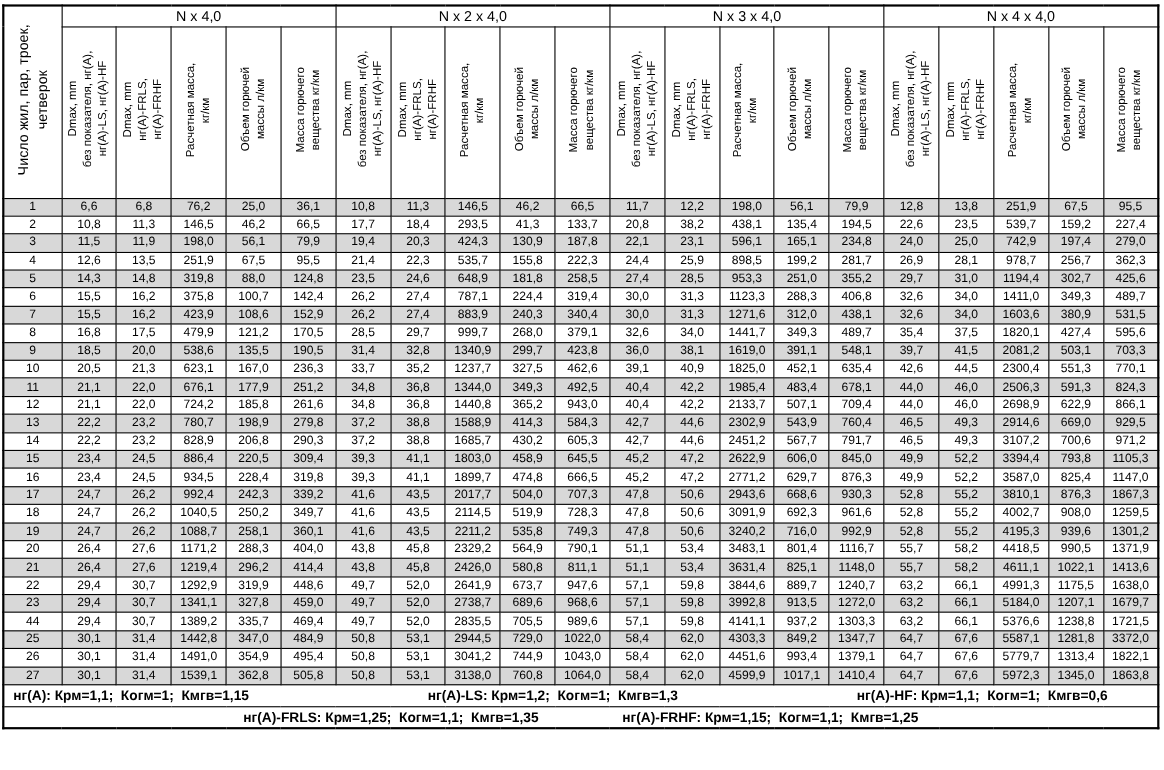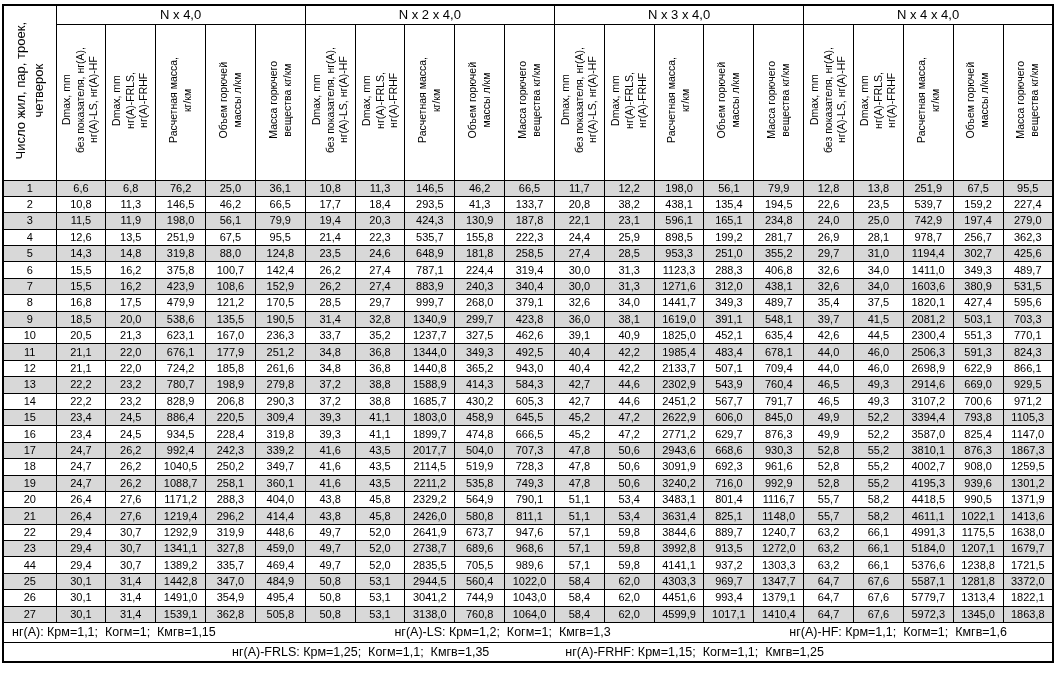--- a/index.html
+++ b/index.html
@@ -23,21 +23,21 @@
     writing-mode:vertical-rl; transform:rotate(180deg);
     white-space:pre-line; display:inline-block;
     font-size:10.5px; line-height:1.3; text-align:center;
     max-height:150px; font-weight:normal;
   }
   .corner-text { font-size:13px; line-height:1.35; max-height:172px; }
   tbody td { height:16.4px; font-size:11px; text-align:center; vertical-align:middle; line-height:1; }
   tbody tr.odd { background:var(--row-alt, #d8d8d8); }
   tbody tr.even { background:#fff; }
   tbody td.rownum { font-size:11px; }
-  tfoot td { height:19.5px; border:none; font-size:12.5px; vertical-align:middle; }
+  tfoot td { height:19.5px; border:none; font-size:12.5px; vertical-align:middle;font-weight:bold; }
   .fline { display:flex; align-items:center; height:100%; width:100%; }
   .fline span { white-space:pre; }
   .fline.l1 { justify-content:space-between; padding:0 45px 0 8px; }
   .fline.l2 { justify-content:center; gap:76px; }
 </style>
 </head>
 <body>
 
 <div class="page">
   <table class="spec">
@@ -680,26 +680,26 @@
         <tr class="odd">
           <td class="rownum">25</td>
           <td class="cell">30,1</td>
           <td class="cell">31,4</td>
           <td class="cell">1442,8</td>
           <td class="cell">347,0</td>
           <td class="cell">484,9</td>
           <td class="cell">50,8</td>
           <td class="cell">53,1</td>
           <td class="cell">2944,5</td>
-          <td class="cell">560,4</td>
+          <td class="cell">729,0</td>
           <td class="cell">1022,0</td>
           <td class="cell">58,4</td>
           <td class="cell">62,0</td>
           <td class="cell">4303,3</td>
-          <td class="cell">969,7</td>
+          <td class="cell">849,2</td>
           <td class="cell">1347,7</td>
           <td class="cell">64,7</td>
           <td class="cell">67,6</td>
           <td class="cell">5587,1</td>
           <td class="cell">1281,8</td>
           <td class="cell">3372,0</td>
         </tr>
         <tr class="even">
           <td class="rownum">26</td>
           <td class="cell">30,1</td>
@@ -746,21 +746,21 @@
           <td class="cell">1345,0</td>
           <td class="cell">1863,8</td>
         </tr>
       </tbody>
     <tfoot>
         <tr>
           <td colspan="21">
             <div class="fline l1">
               <span>нг(А): Крм=1,1;  Когм=1;  Кмгв=1,15</span>
               <span>нг(А)-LS: Крм=1,2;  Когм=1;  Кмгв=1,3</span>
-              <span>нг(А)-HF: Крм=1,1;  Когм=1;  Кмгв=1,6</span>
+              <span>нг(А)-HF: Крм=1,1;  Когм=1;  Кмгв=0,6</span>
             </div>
           </td>
         </tr>
         <tr>
           <td colspan="21">
             <div class="fline l2">
               <span>нг(А)-FRLS: Крм=1,25;  Когм=1,1;  Кмгв=1,35</span>
               <span>нг(А)-FRHF: Крм=1,15;  Когм=1,1;  Кмгв=1,25</span>
             </div>
           </td>

